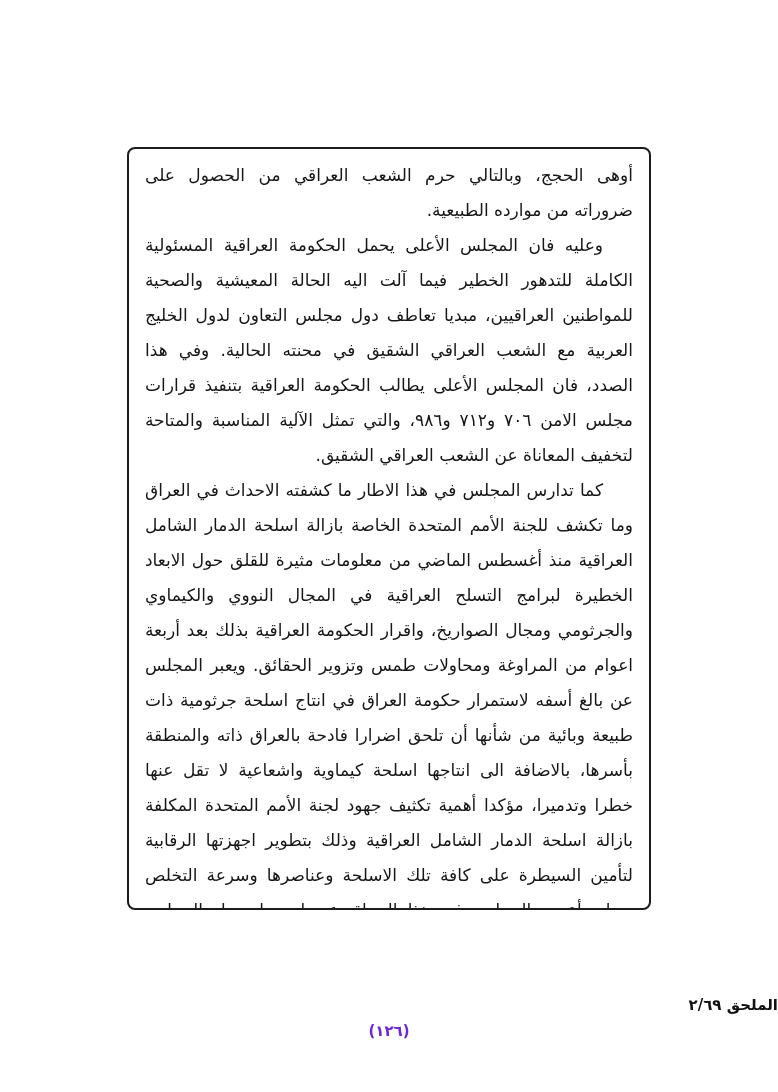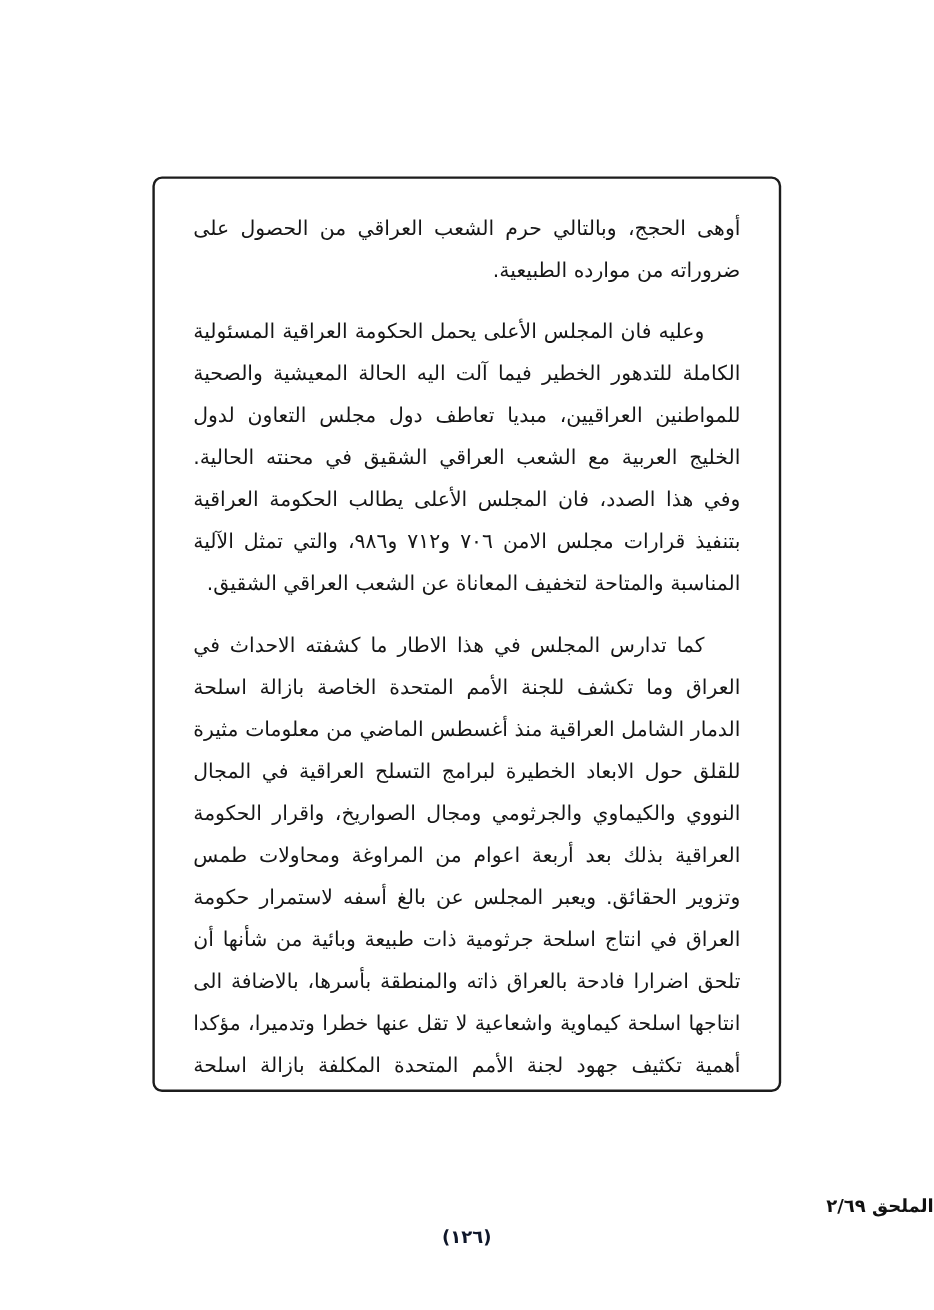--- a/index.html
+++ b/index.html
@@ -22,21 +22,21 @@
     border: 2px solid #1c1c1c;
     border-radius: 8px;
     padding: 9px 16px 6px 16px;
     direction: rtl;
     text-align: justify;
     font-size: 17px;
     line-height: 35px;
     overflow: hidden;
     background: #ffffff;
   }
-  .para { margin: 16px; padding: 0; }
+  .para { margin: 0; padding: 0; }
   .para.indent { text-indent: 30px; }
   .para.last { text-align-last: justify; }
   .footer-label {
     position: absolute;
     top: 996px;
     left: 0;
     width: 778px;
     text-align: right;
     direction: rtl;
     font-weight: bold;
@@ -45,21 +45,21 @@
   }
   .footer-page {
     position: absolute;
     top: 1022px;
     left: 0;
     width: 778px;
     text-align: center;
     direction: rtl;
     font-weight: bold;
     font-size: 15px;
-    color: #0f172a;
+    color: #6d28d9;
   }
 </style>
 </head>
 <body>
 
 <div class="text-frame">
   <p class="para">أوهى الحجج، وبالتالي حرم الشعب العراقي من الحصول على ضروراته من موارده الطبيعية.</p>
   <p class="para indent">وعليه فان المجلس الأعلى يحمل الحكومة العراقية المسئولية الكاملة للتدهور الخطير فيما آلت اليه الحالة المعيشية والصحية للمواطنين العراقيين، مبديا تعاطف دول مجلس التعاون لدول الخليج العربية مع الشعب العراقي الشقيق في محنته الحالية. وفي هذا الصدد، فان المجلس الأعلى يطالب الحكومة العراقية بتنفيذ قرارات مجلس الامن ٧٠٦ و٧١٢ و٩٨٦، والتي تمثل الآلية المناسبة والمتاحة لتخفيف المعاناة عن الشعب العراقي الشقيق.</p>
   <p class="para indent last">كما تدارس المجلس في هذا الاطار ما كشفته الاحداث في العراق وما تكشف للجنة الأمم المتحدة الخاصة بازالة اسلحة الدمار الشامل العراقية منذ أغسطس الماضي من معلومات مثيرة للقلق حول الابعاد الخطيرة لبرامج التسلح العراقية في المجال النووي والكيماوي والجرثومي ومجال الصواريخ، واقرار الحكومة العراقية بذلك بعد أربعة اعوام من المراوغة ومحاولات طمس وتزوير الحقائق. ويعبر المجلس عن بالغ أسفه لاستمرار حكومة العراق في انتاج اسلحة جرثومية ذات طبيعة وبائية من شأنها أن تلحق اضرارا فادحة بالعراق ذاته والمنطقة بأسرها، بالاضافة الى انتاجها اسلحة كيماوية واشعاعية لا تقل عنها خطرا وتدميرا، مؤكدا أهمية تكثيف جهود لجنة الأمم المتحدة المكلفة بازالة اسلحة الدمار الشامل العراقية وذلك بتطوير اجهزتها الرقابية لتأمين السيطرة على كافة تلك الاسلحة وعناصرها وسرعة التخلص منها، وأعرب المجلس في هذا السياق عن استعداد دول المجلس لمواصلة المساهمة في توفير الدعم المالي والسياسي لاعمال هذه اللجنة. كما يدعو دول العالم</p>
 </div>

